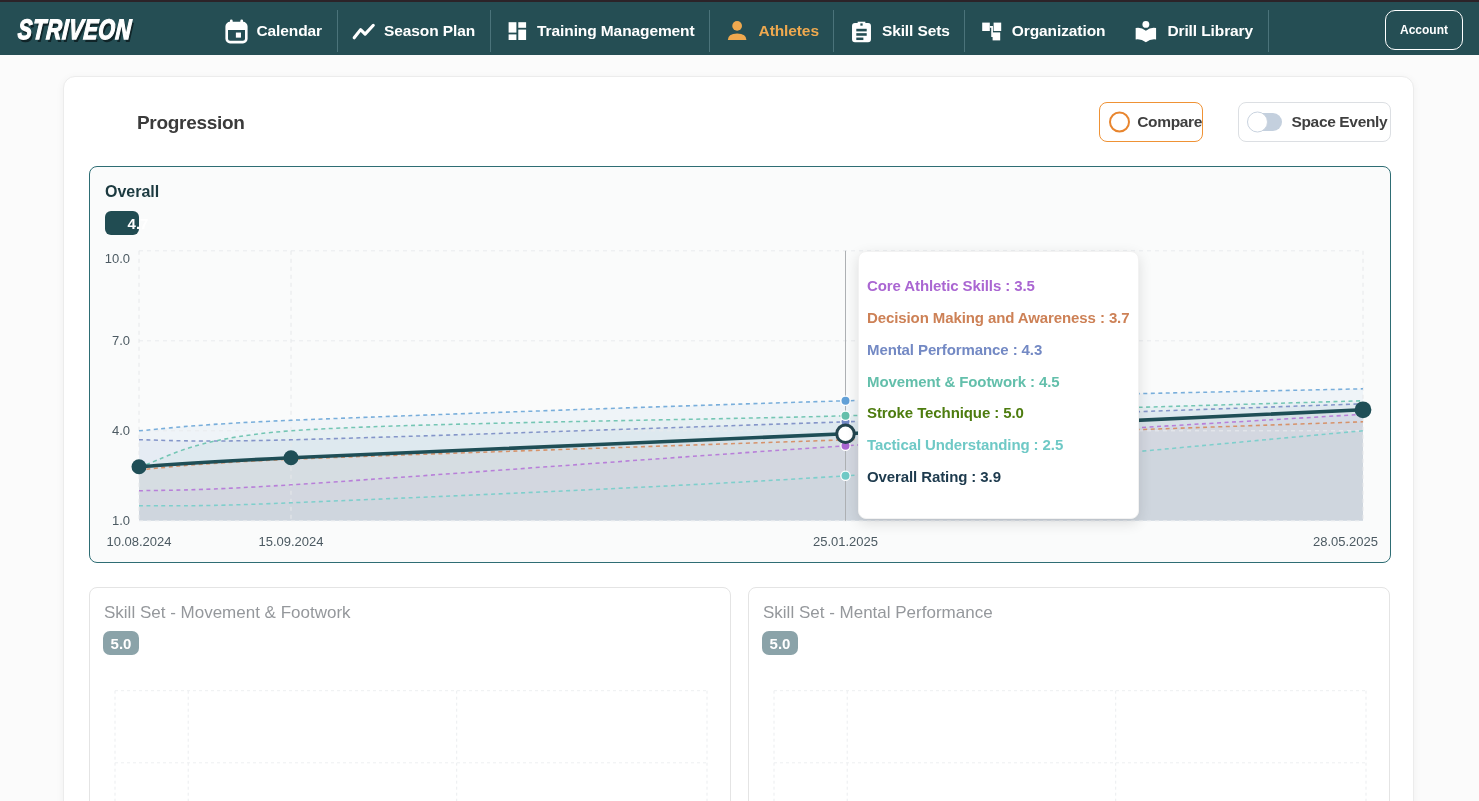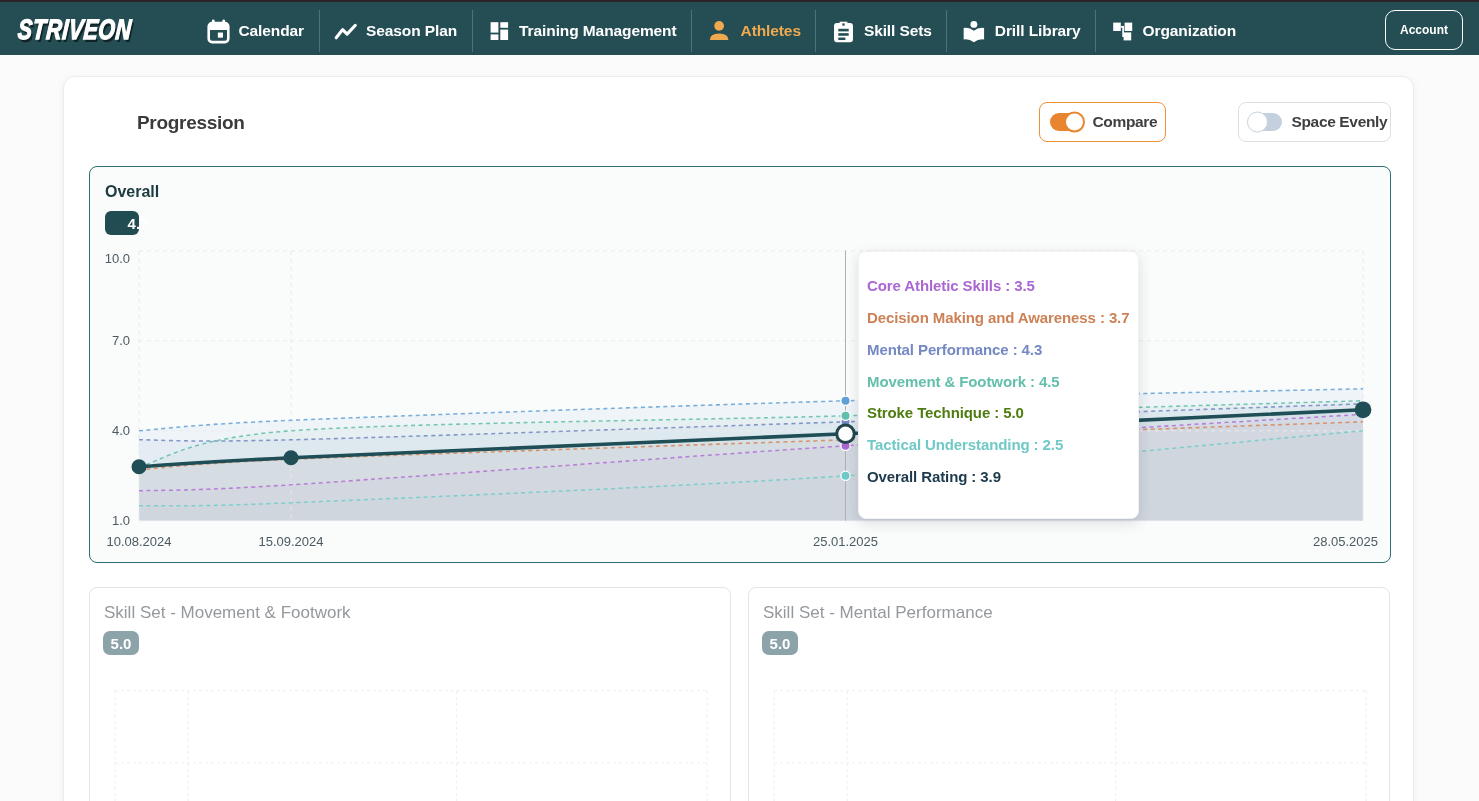--- a/index.html
+++ b/index.html
@@ -1,30 +1,30 @@
 <!DOCTYPE html>
 <html><head>
 <meta charset="utf-8">
 <style>
 * { margin:0; padding:0; box-sizing:border-box; }
 html,body { width:1479px; height:801px; overflow:hidden; background:#fbfbfb; font-family:"Liberation Sans", sans-serif; }
 
 .nav { position:absolute; left:0; top:0; width:1479px; height:55px; background:#254e54; border-top:2px solid #2c2328; }
 .logo { position:absolute; left:18px; top:12px; font-size:28px; font-weight:700; font-style:italic; color:#fff; transform:scaleX(0.76) skewX(-6deg); transform-origin:left center; -webkit-text-stroke:1.3px #fff; letter-spacing:0.8px; text-shadow:2.5px 2.5px 0 rgba(14,32,35,0.9); white-space:nowrap; }
-.navitems { position:absolute; left:191px; top:8px; height:42px; display:flex; align-items:stretch; }
+.navitems { position:absolute; left:209px; top:8px; height:42px; display:flex; align-items:stretch; }
 .navitem { display:flex; align-items:center; gap:8px; padding:0 14.5px; border-right:1px solid #4b737a; color:#fff; font-size:15.5px; font-weight:700; white-space:nowrap; letter-spacing:-0.1px; }
 .navitem:first-child { border-left:0; }
 .navitem.active { color:#efa94f; }
 .acctbtn { position:absolute; right:16px; top:8px; width:78px; height:40px; border:1.5px solid #fff; border-radius:10px; color:#fff; font-size:12px; font-weight:700; display:flex; align-items:center; justify-content:center; }
 
 .panel { position:absolute; left:63px; top:76px; width:1351px; height:760px; background:#ffffff; border:1px solid #ececec; border-radius:12px; box-shadow:0 2px 8px rgba(0,0,0,0.05); }
 .ph { position:absolute; left:25px; top:35px; font-size:19px; font-weight:700; color:#3b3b3b; letter-spacing:-0.3px;margin-left:48px; }
 
 .togglebox { position:absolute; height:40px; border-radius:8px; background:#fff; display:flex; align-items:center; }
-.tb1 { left:975px; top:25px; width:127px; border:1.5px solid #ef9235; }
+.tb1 { left:1035px; top:25px; width:104px; border:1.5px solid #ef9235; }
 .tb2 { left:1174px; top:25px; width:153px; white-space:nowrap; border:1px solid #dcdfe3; }
 .track { position:relative; width:33px; height:18px; border-radius:9px; margin-left:10px; }
 .track.on { background:#e8852e; }
 .track.off { background:#c4d0de; }
 .knob { position:absolute; top:50%; width:21px; height:21px; border-radius:50%; background:#fff; transform:translateY(-50%); }
 .track.on .knob { right:-2px; border:2px solid #e8852e; }
 .track.off .knob { left:-2px; border:1px solid #c9d3df; }
 .tlabel { margin-left:9.5px; font-size:15.5px; font-weight:700; color:#3f3f3f; letter-spacing:-0.35px; }
 
 .ocard { position:absolute; left:25px; top:89px; width:1302px; height:397px; border:1px solid #2e6d74; border-radius:8px; background:#fafbfb; }
@@ -84,35 +84,35 @@
         <svg width="25" height="25" viewBox="0 0 24 24">
           <path d="M8.3 2.6 h7.4 v3.4 h-7.4 z" fill="#fff"></path>
           <path d="M2.9 6.6 a2.8 2.8 0 0 1 2.8-2.8 h12.6 a2.8 2.8 0 0 1 2.8 2.8 v12.8 a2.8 2.8 0 0 1 -2.8 2.8 H5.7 a2.8 2.8 0 0 1 -2.8 -2.8 z" fill="#fff"></path>
           <rect x="7" y="9.4" width="10" height="2.5" fill="#254e54"></rect>
           <rect x="7" y="13.6" width="10" height="2.5" fill="#254e54"></rect>
           <rect x="7" y="17.8" width="6.8" height="2.4" fill="#254e54"></rect>
           <rect x="10.9" y="4.2" width="2.2" height="2.2" fill="#254e54"></rect>
         </svg>
         <span>Skill Sets</span>
       </div>
-    <div class="navitem">
-        <svg width="25" height="25" viewBox="0 0 24 24">
-          <circle cx="11.4" cy="5.2" r="3.3" fill="#fff"></circle>
-          <path d="M1.6 8.6 Q6.8 7.5 11.4 11.2 Q16 7.5 21.2 8.6 L21.2 19.6 Q16 18.8 11.4 22.3 Q6.8 18.8 1.6 19.6 Z" fill="#fff"></path>
-        </svg>
-        <span>Drill Library</span>
-      </div>
     <div class="navitem" style="border-right:0">
         <svg width="24" height="24" viewBox="0 0 24 24">
           <rect x="2.2" y="3.6" width="7.6" height="8.4" fill="#fff"></rect>
           <rect x="13.6" y="3.6" width="7.6" height="8.4" fill="#fff"></rect>
           <rect x="12.6" y="13.4" width="7.6" height="8" fill="#fff"></rect>
           <path d="M9.8 7.8 h2.3 v9.4 h1.4" fill="none" stroke="#fff" stroke-width="1.7"></path>
         </svg>
         <span>Organization</span>
+      </div>
+    <div class="navitem">
+        <svg width="25" height="25" viewBox="0 0 24 24">
+          <circle cx="11.4" cy="5.2" r="3.3" fill="#fff"></circle>
+          <path d="M1.6 8.6 Q6.8 7.5 11.4 11.2 Q16 7.5 21.2 8.6 L21.2 19.6 Q16 18.8 11.4 22.3 Q6.8 18.8 1.6 19.6 Z" fill="#fff"></path>
+        </svg>
+        <span>Drill Library</span>
       </div>
   </div>
   <div class="acctbtn">Account</div>
 </div>
 <div class="panel">
   <div class="ph">Progression</div>
   <div class="togglebox tb1">
       <div class="track on">
         <div class="knob"></div>
       </div>

